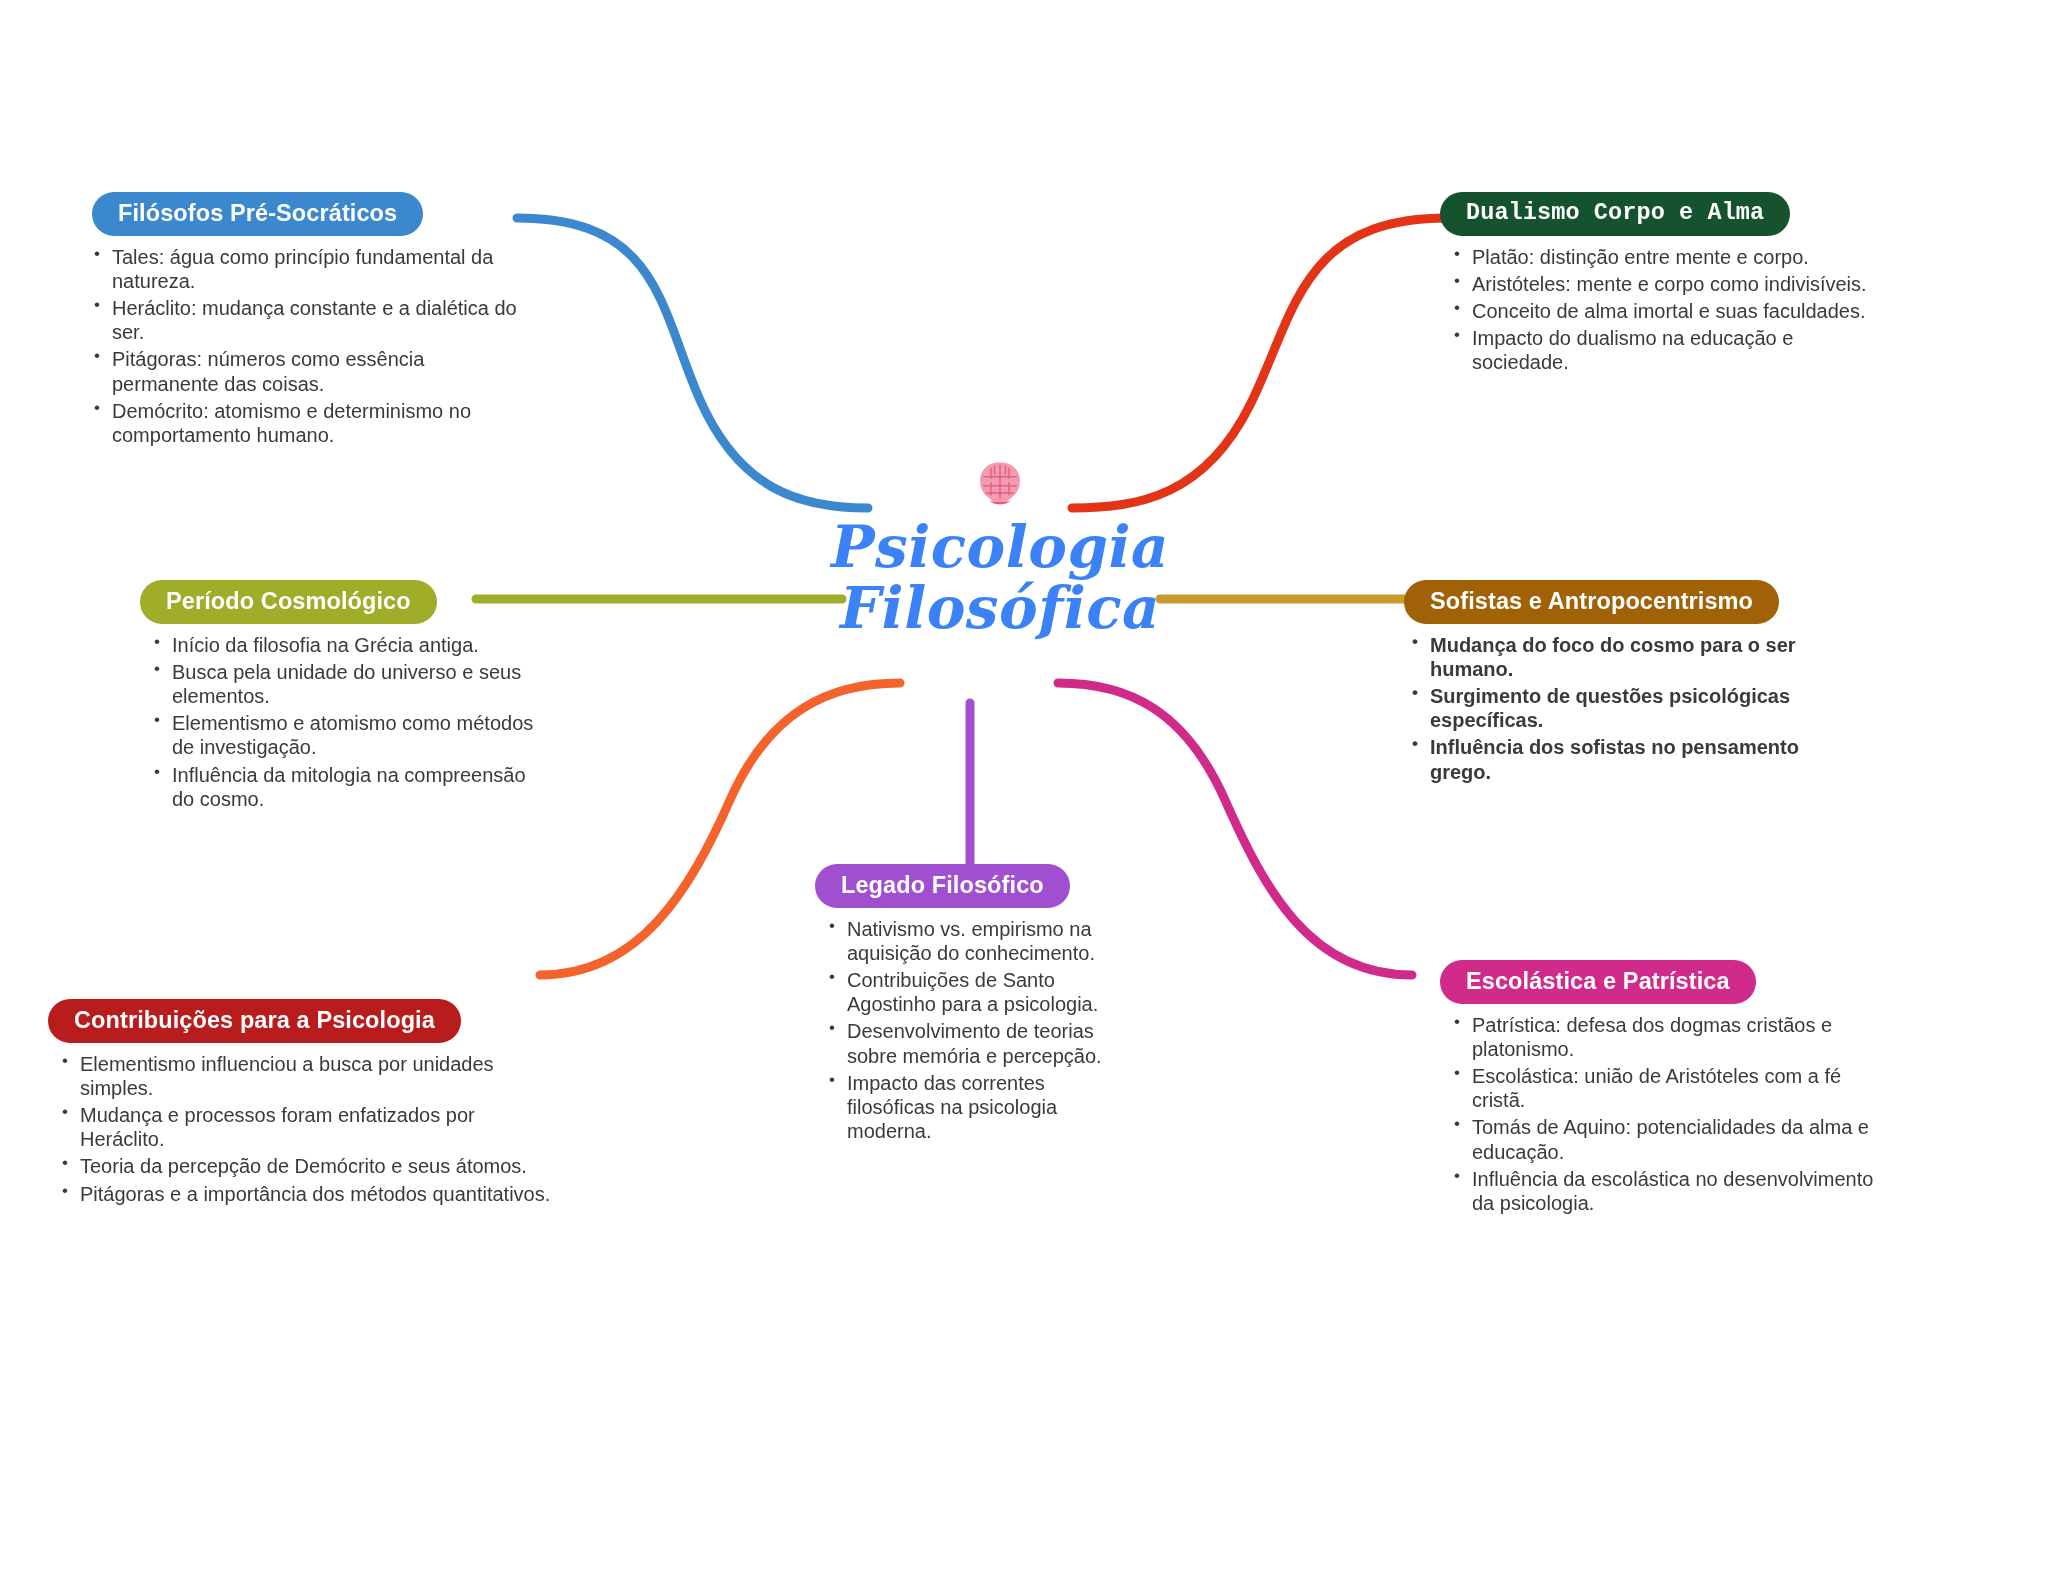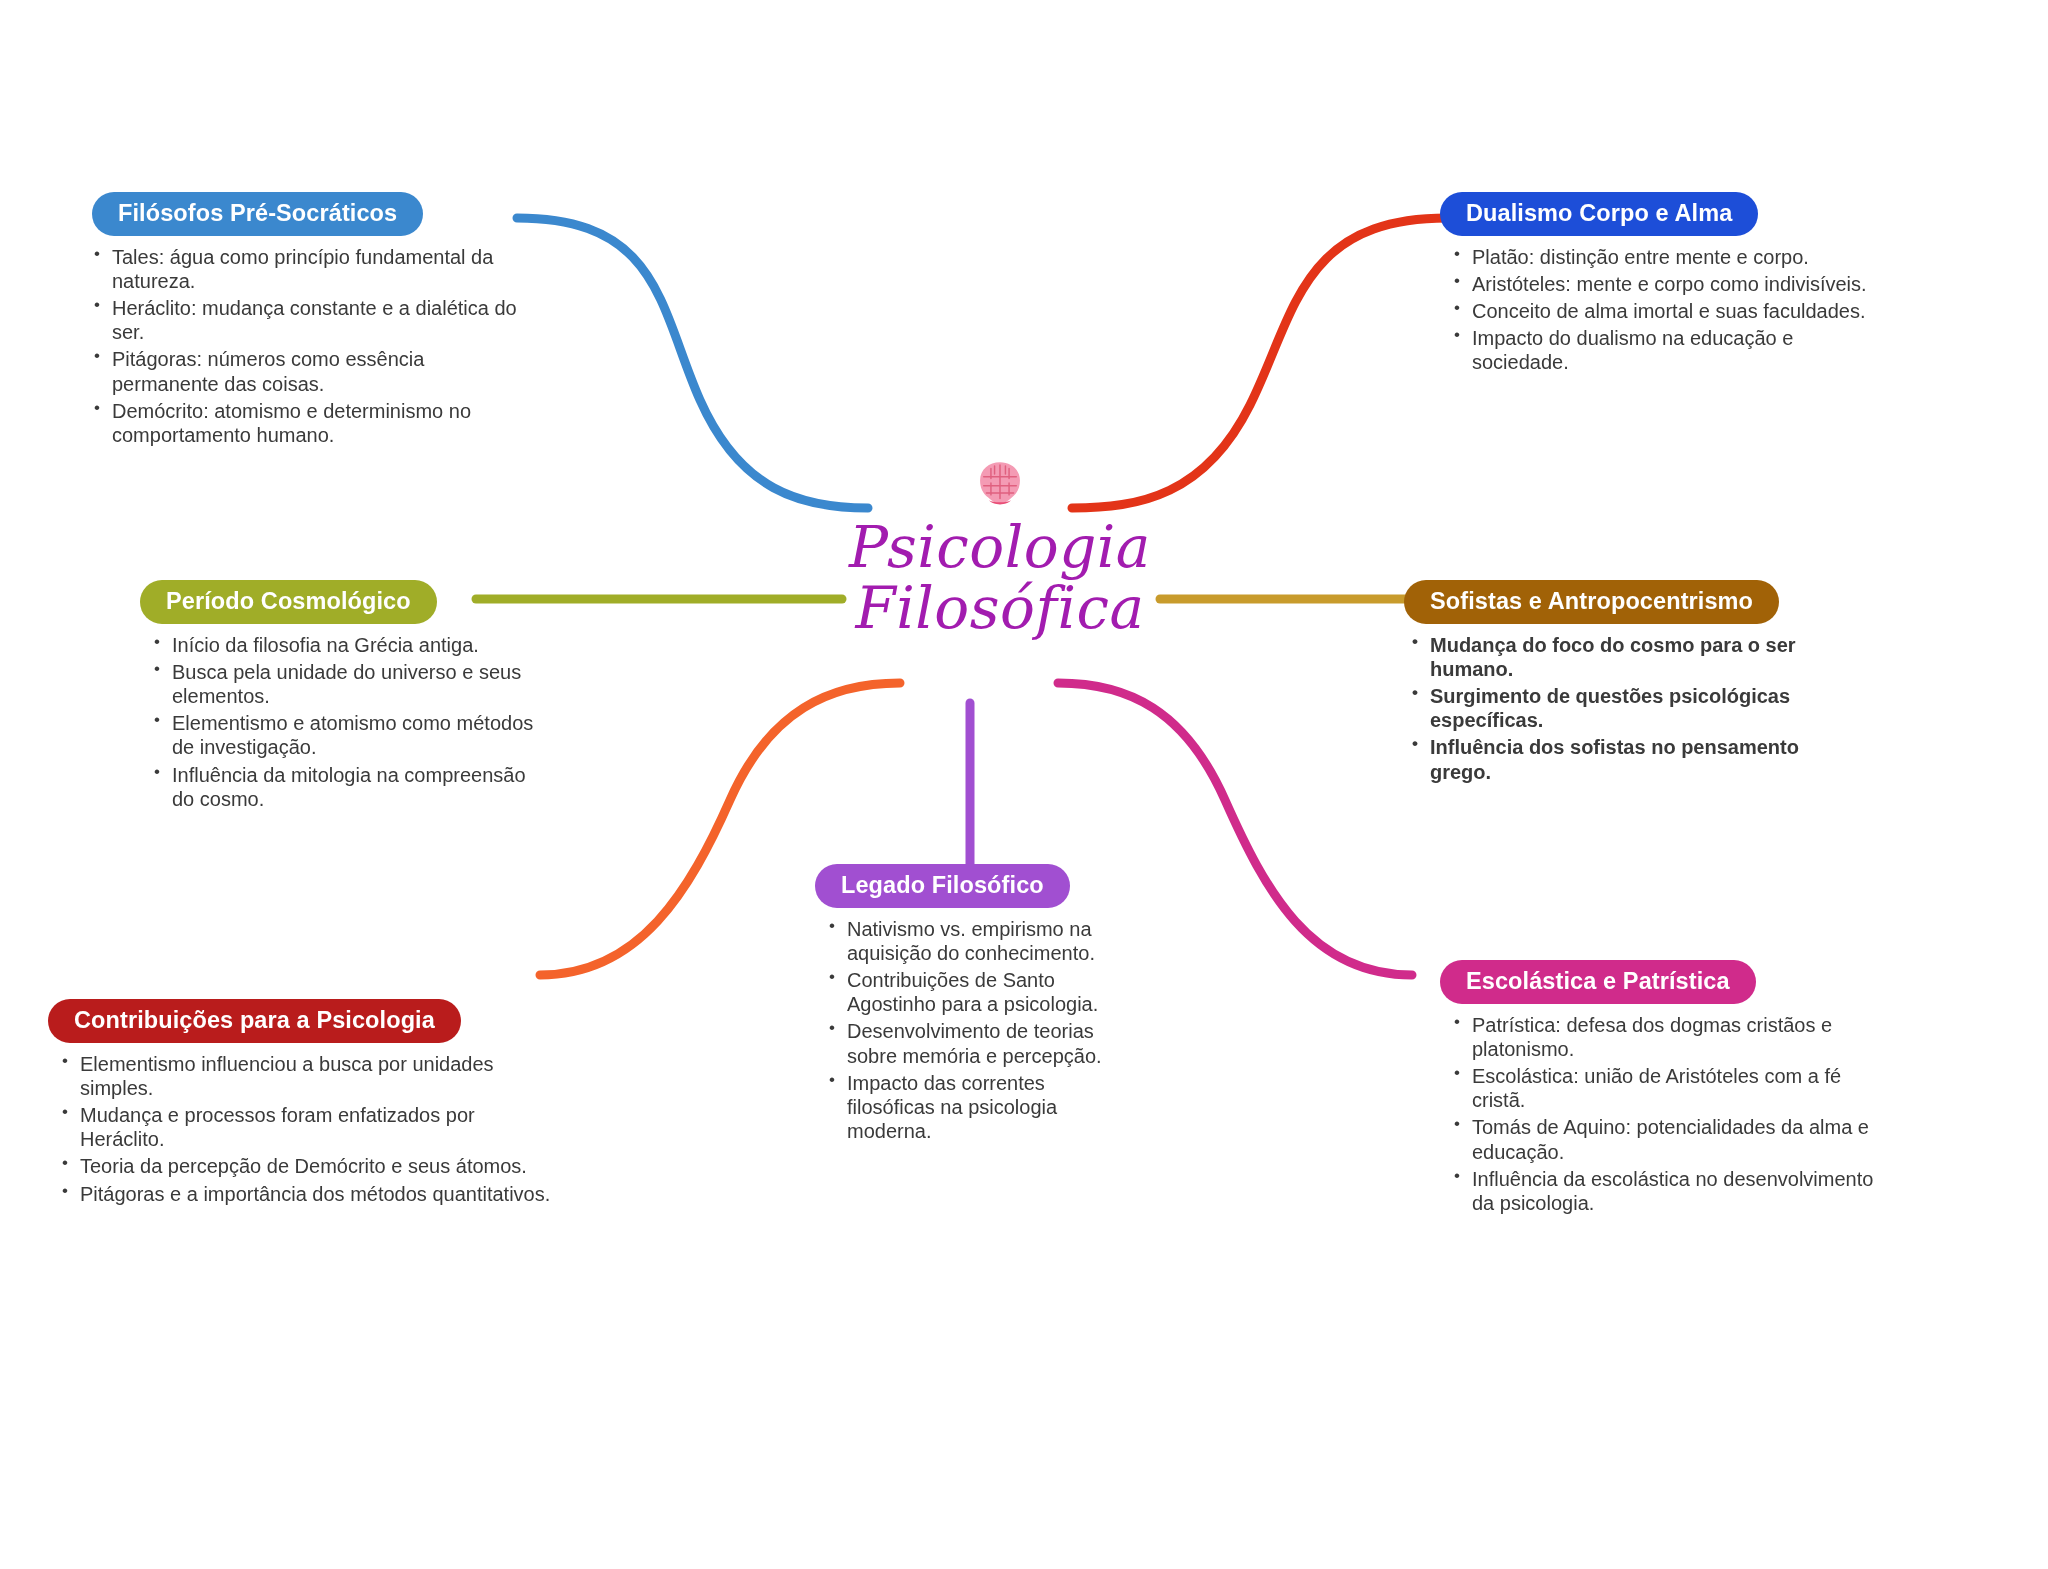--- a/index.html
+++ b/index.html
@@ -39,24 +39,24 @@
   }
   .brain-icon {
     display: block;
     margin: 0 auto 4px auto;
     width: 58px;
     height: 58px;
   }
   .center-title {
     font-family: "DejaVu Serif", serif;
     font-style: italic;
-    font-weight: 400;
+    font-weight: 700;
     font-size: 58px;
     line-height: 1.05;
-    color: #a21caf;
+    color: #3b82f6;
     letter-spacing: 0.5px;
     white-space: pre-line;
   }
 
   
   .branch {
     position: absolute;
     z-index: 4;
   }
   .pill {
@@ -141,21 +141,21 @@
     <span class="pill" style="background:#3B88CE;">Filósofos Pré-Socráticos</span>
     <ul class="bullets">
       <li>Tales: água como princípio fundamental da natureza.</li>
       <li>Heráclito: mudança constante e a dialética do ser.</li>
       <li>Pitágoras: números como essência permanente das coisas.</li>
       <li>Demócrito: atomismo e determinismo no comportamento humano.</li>
     </ul>
   </div>
 
   <div class="branch align-left" style="left:1440px; top:192px; width:440px;">
-    <span class="pill" style="background:#1d4ed8;">Dualismo Corpo e Alma</span>
+    <span class="pill" style="background:#14532d;font-family:Liberation Mono, monospace;">Dualismo Corpo e Alma</span>
     <ul class="bullets" style="margin-left:12px;">
       <li>Platão: distinção entre mente e corpo.</li>
       <li>Aristóteles: mente e corpo como indivisíveis.</li>
       <li>Conceito de alma imortal e suas faculdades.</li>
       <li>Impacto do dualismo na educação e sociedade.</li>
     </ul>
   </div>
 
   <div class="branch align-left" style="left:140px; top:580px; width:400px;">
     <span class="pill" style="background:#A0AD28;">Período Cosmológico</span>

